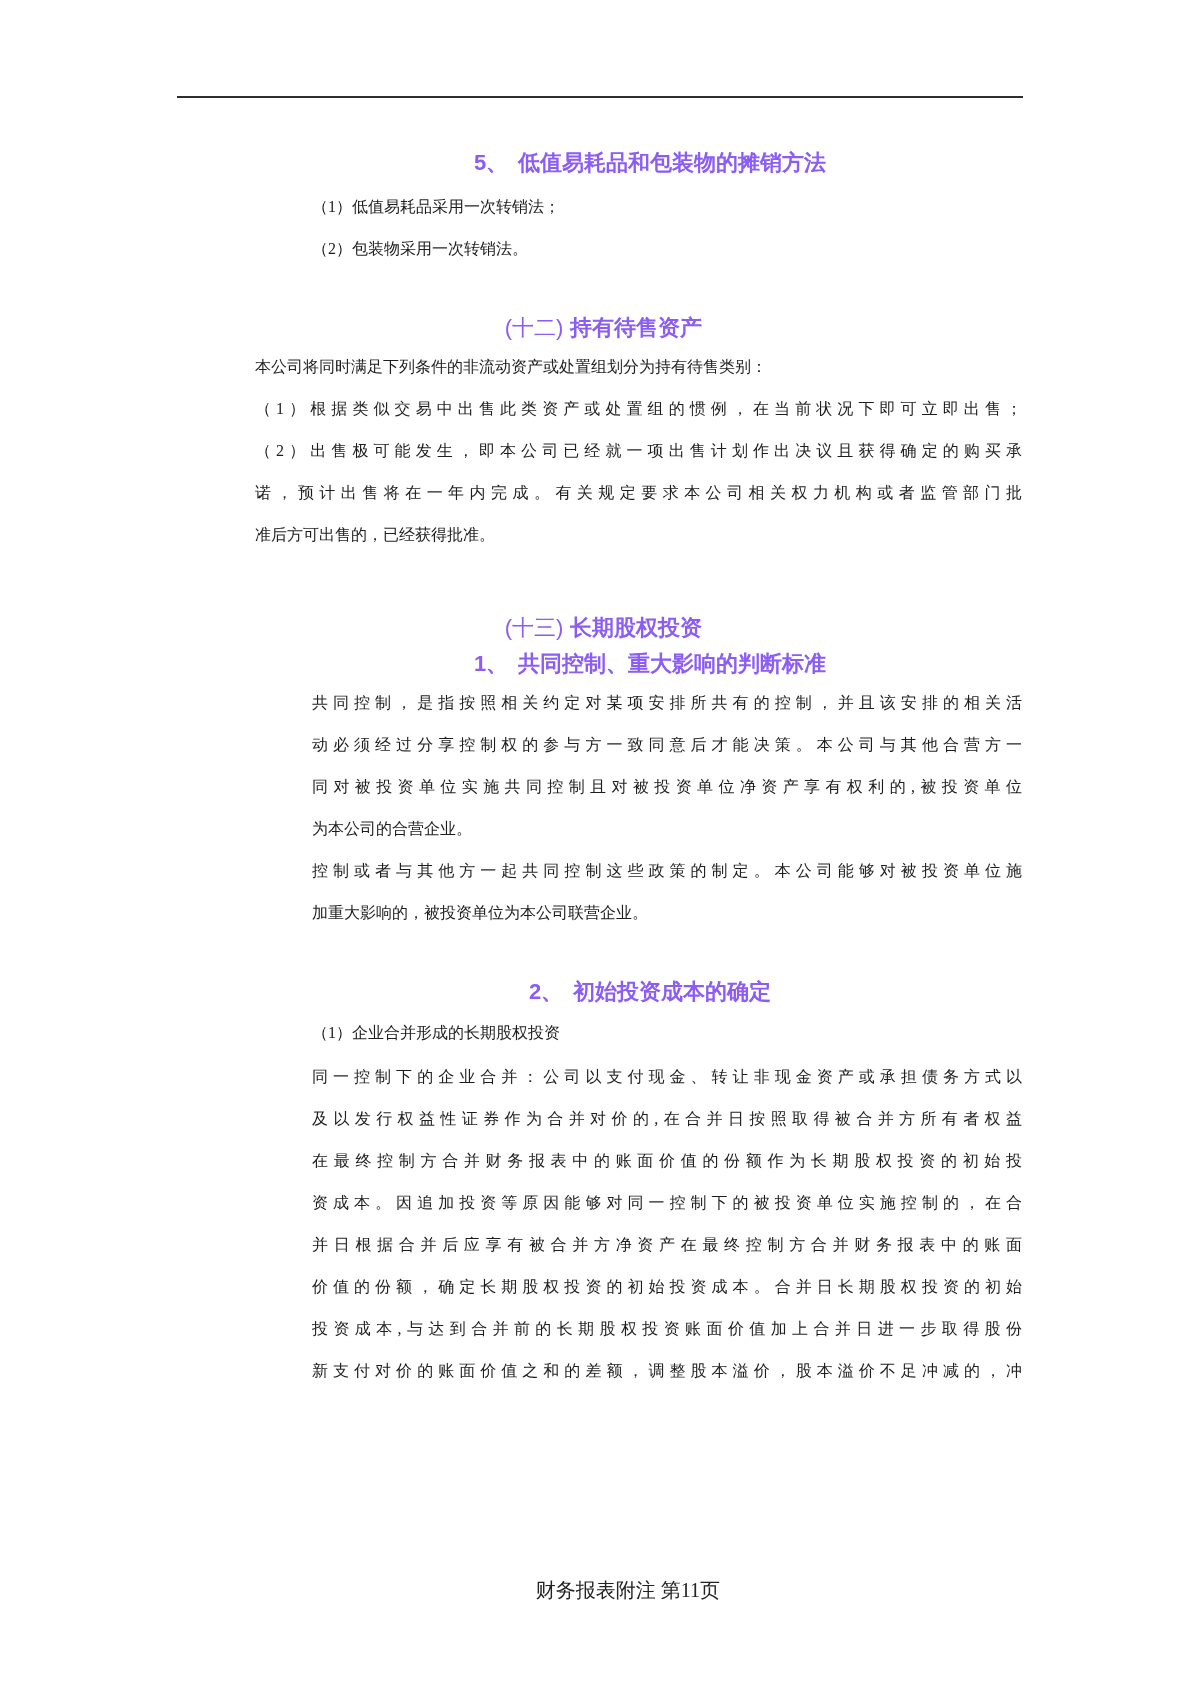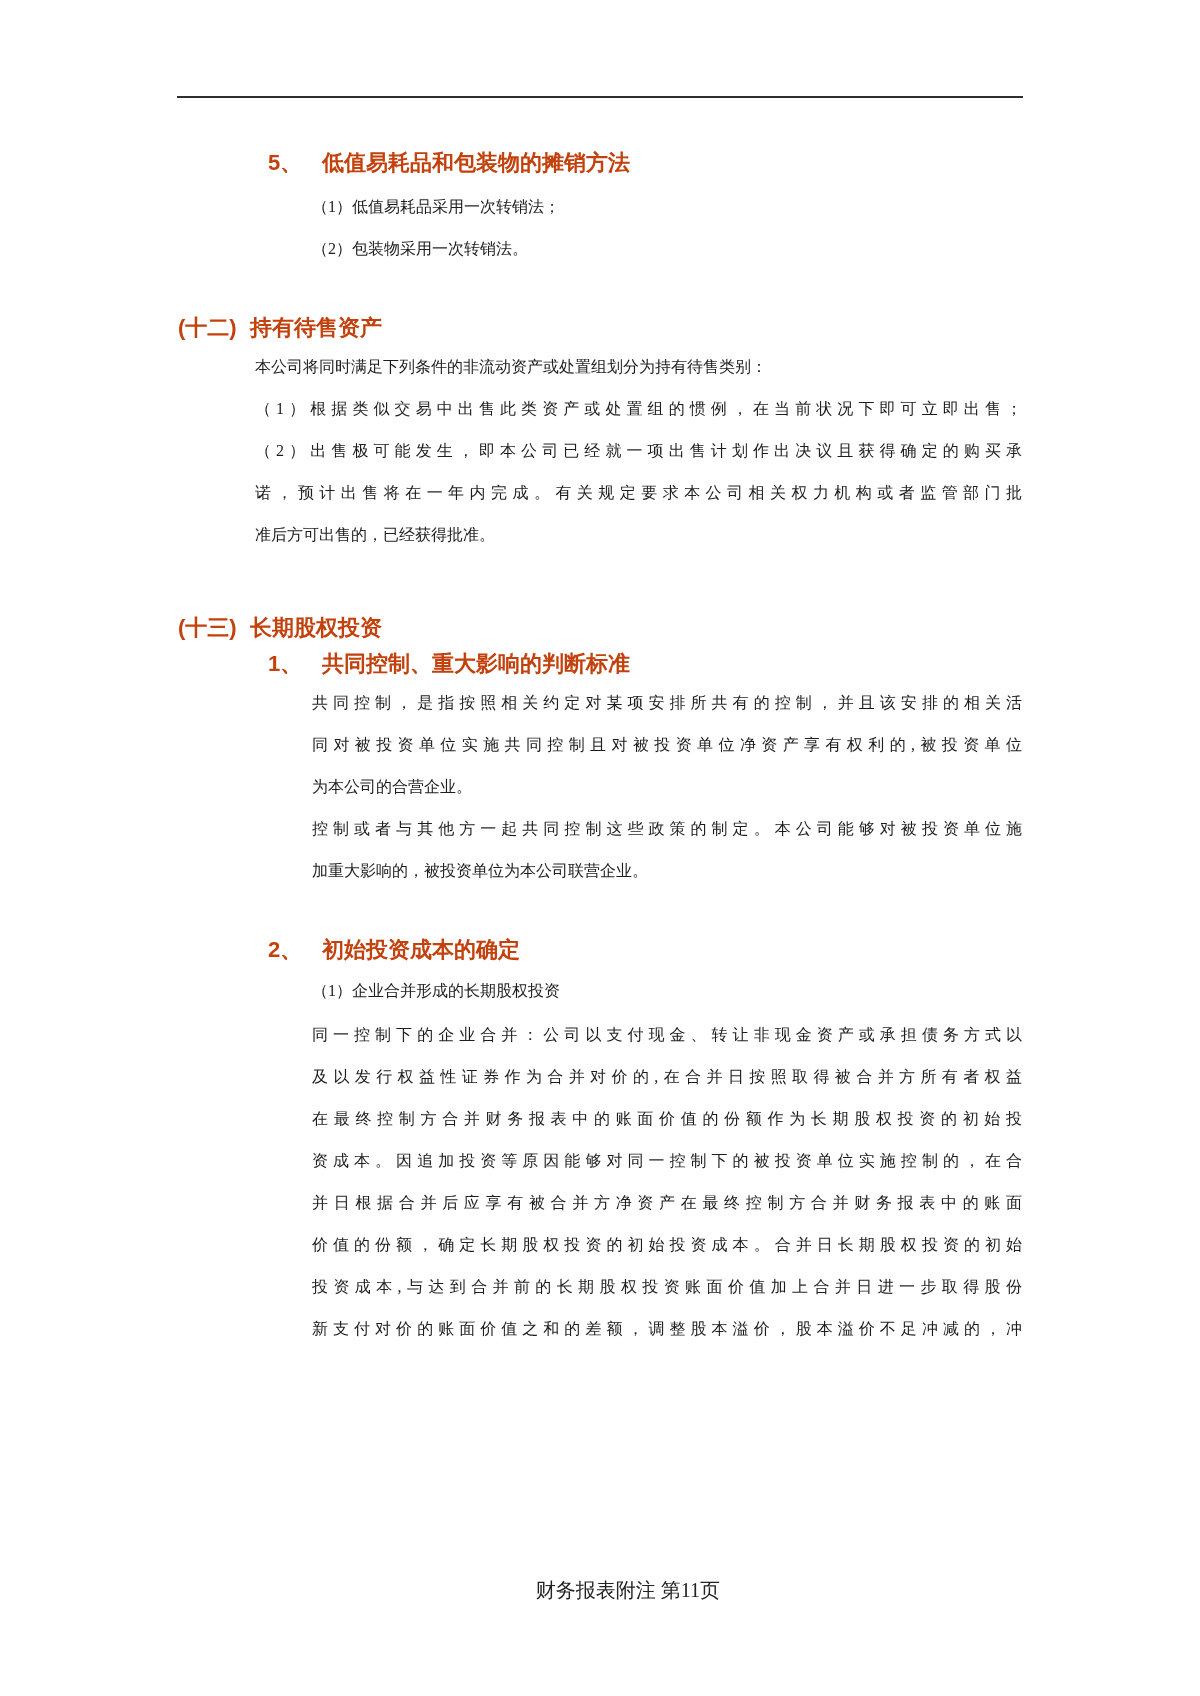--- a/index.html
+++ b/index.html
@@ -19,34 +19,35 @@
     background:#2e2e2e;
   }
   .content{
     position:absolute;
     left:178px;top:0;
     width:844px;
   }
   .hline{
     font-size:22px;line-height:36px;font-weight:700;
     font-family:"Liberation Sans", sans-serif;
-    color:#c2410c;
+    color:#8b5cf6;
+    text-align:center;
   }
   .tline{font-size:16px;line-height:42px;}
   .just{
     text-align:justify;
     text-align-last:justify;
     -moz-text-align-last:justify;
     text-justify:inter-character;
   }
   .ind-a{padding-left:77px;}   
   .ind-b{padding-left:90px;}   
   .ind-c{padding-left:134px;}  
   .num{display:inline-block;width:54px;}
-  .seclabel{display:inline-block;width:72px;font-weight:700;}
+  .seclabel{display:inline-block;width:72px;font-weight:400;}
   .mt-h5{margin-top:145px;}
   .mt-5{margin-top:5px;}
   .mt-38{margin-top:54px;}
   .mt-40{margin-top:40px;}
   .mt-2{margin-top:2px;}
   .footer{
     position:absolute;
     left:0;top:1569px;
     width:1200px;
     text-align:center;
@@ -85,20 +86,21 @@
 
     <div class="hline mt-38">
       <span class="seclabel">(十三)</span><span>长期股权投资</span>
     </div>
 
     <div class="hline ind-b">
       <span class="num">1、</span><span>共同控制、重大影响的判断标准</span>
     </div>
     <div class="ind-c">
         <div class="tline just">共同控制，是指按照相关约定对某项安排所共有的控制，并且该安排的相关活</div>
+        <div class="tline just">动必须经过分享控制权的参与方一致同意后才能决策。本公司与其他合营方一</div>
         <div class="tline just">同对被投资单位实施共同控制且对被投资单位净资产享有权利的,被投资单位</div>
         <div class="tline">为本公司的合营企业。</div>
         <div class="tline just">控制或者与其他方一起共同控制这些政策的制定。本公司能够对被投资单位施</div>
         <div class="tline">加重大影响的，被投资单位为本公司联营企业。</div>
       </div>
 
     <div class="hline ind-b mt-40">
       <span class="num">2、</span><span>初始投资成本的确定</span>
     </div>
     <div class="tline ind-c mt-2">（1）企业合并形成的长期股权投资</div>

